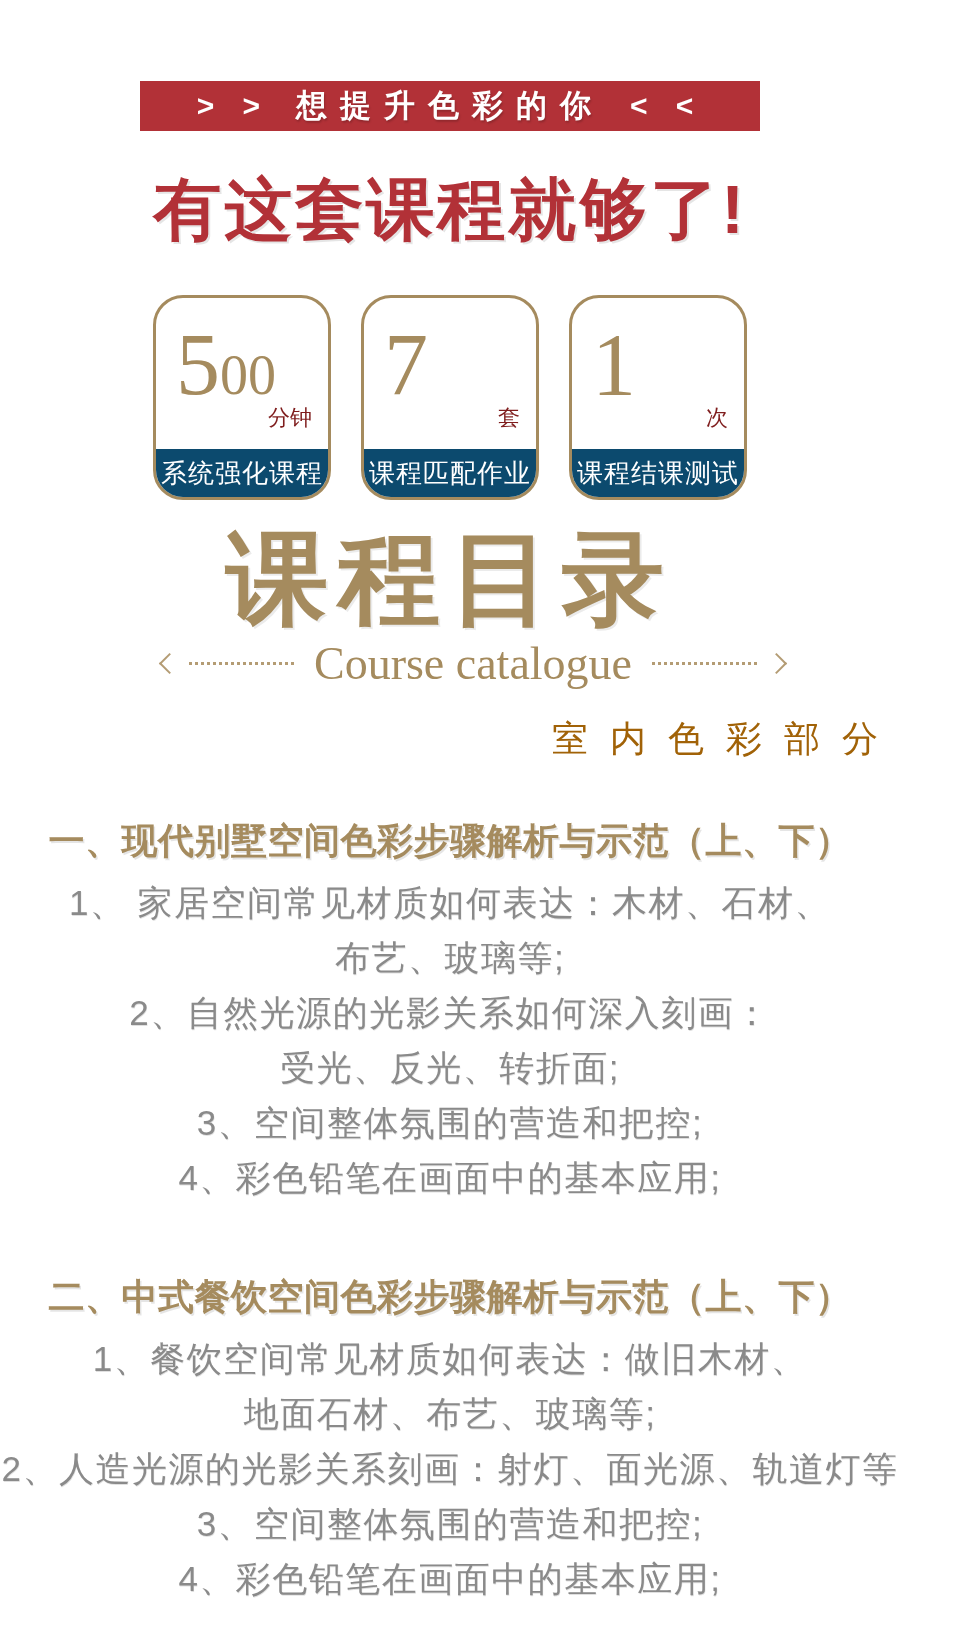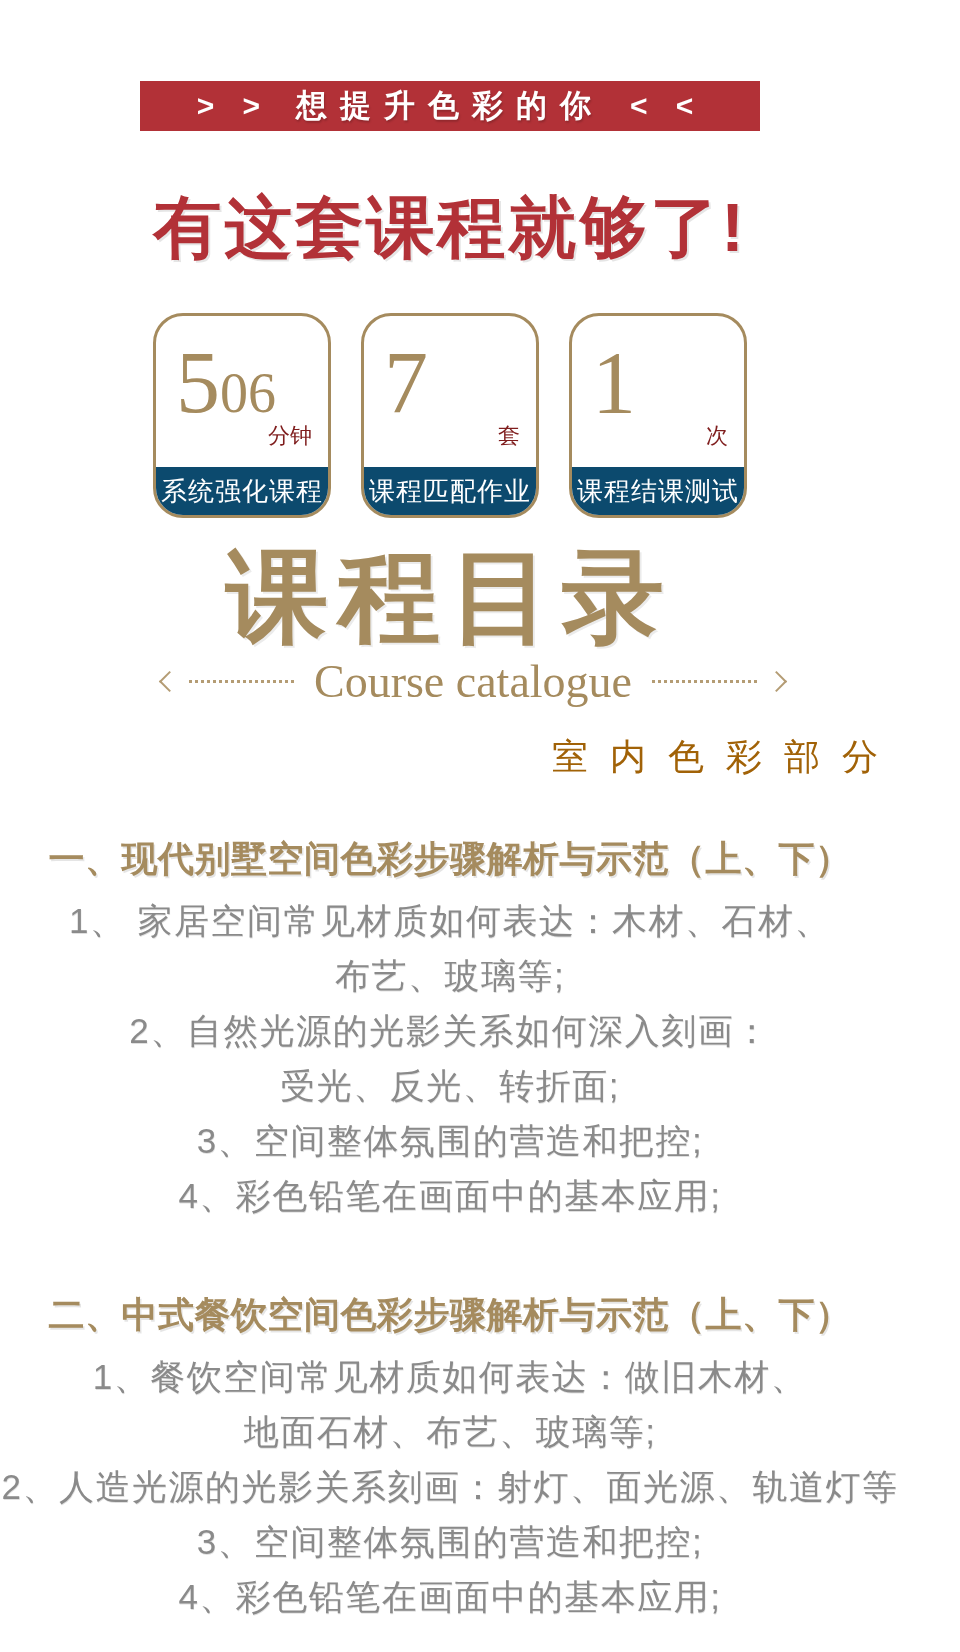--- a/index.html
+++ b/index.html
@@ -15,21 +15,21 @@
     width:620px; height:50px; margin:81px auto 0;
     background:#b23137; color:#ffffff;
     display:flex; align-items:center; justify-content:center; gap:26px;
     font-weight:bold;
   }
   .banner .chev { font-size:30px; letter-spacing:10px; white-space:nowrap; }
   .banner .banner-text { font-size:31px; letter-spacing:13px; white-space:nowrap; text-shadow:1px 2px 2px rgba(0,0,0,.18); }
 
   
   .red-title {
-    margin-top:60px; text-align:center;
+    margin-top:42px; text-align:center;
     color:#b23137; font-size:68px; line-height:72px; font-weight:900;
     letter-spacing:3px; white-space:nowrap;
     text-shadow:2px 2px 0 rgba(0,0,0,.10);
   }
 
   
   .stats { margin-top:50px; display:flex; justify-content:center; gap:30px; }
   .stat-box {
     width:178px; height:205px;
     border:3px solid #a58b5e; border-radius:30px; overflow:hidden;
@@ -91,21 +91,21 @@
     <span class="banner-text">想提升色彩的你</span>
     <span class="chev">&lt; &lt;</span>
   </div>
 
   <h1 class="red-title">有这套课程就够了!</h1>
 
   <div class="stats">
     <div class="stat-box">
       <div class="stat-top">
         <div class="num-row">
-          <span class="num-big">5</span><span class="num-small">06</span>
+          <span class="num-big">5</span><span class="num-small">00</span>
         </div>
         <div class="unit">分钟</div>
       </div>
       <div class="stat-label">系统强化课程</div>
     </div>
     <div class="stat-box">
       <div class="stat-top">
         <div class="num-row">
           <span class="num-big">7</span><span class="num-small"></span>
         </div>

